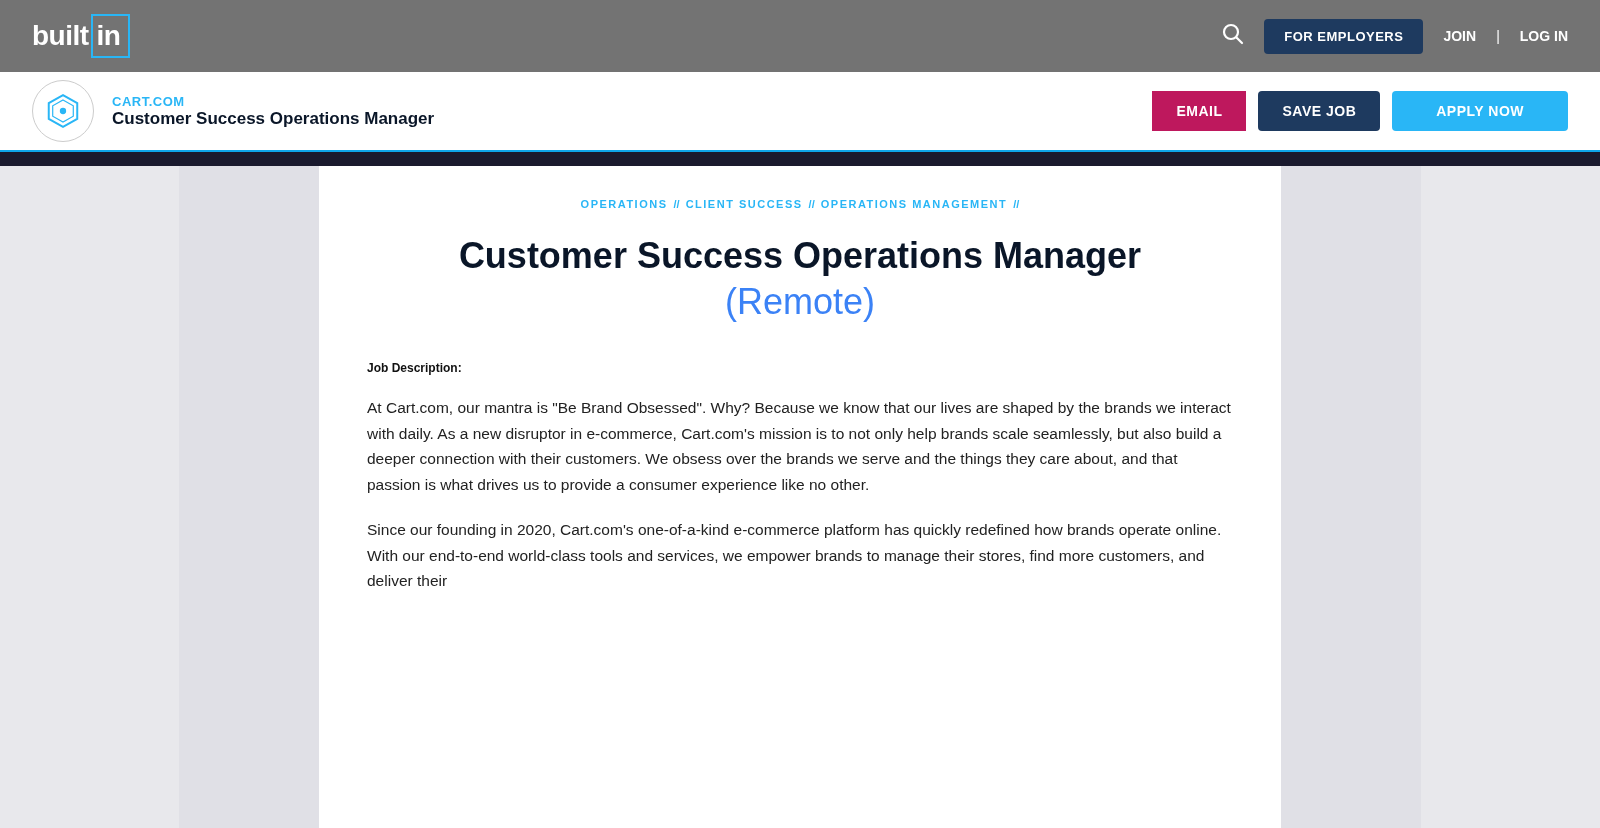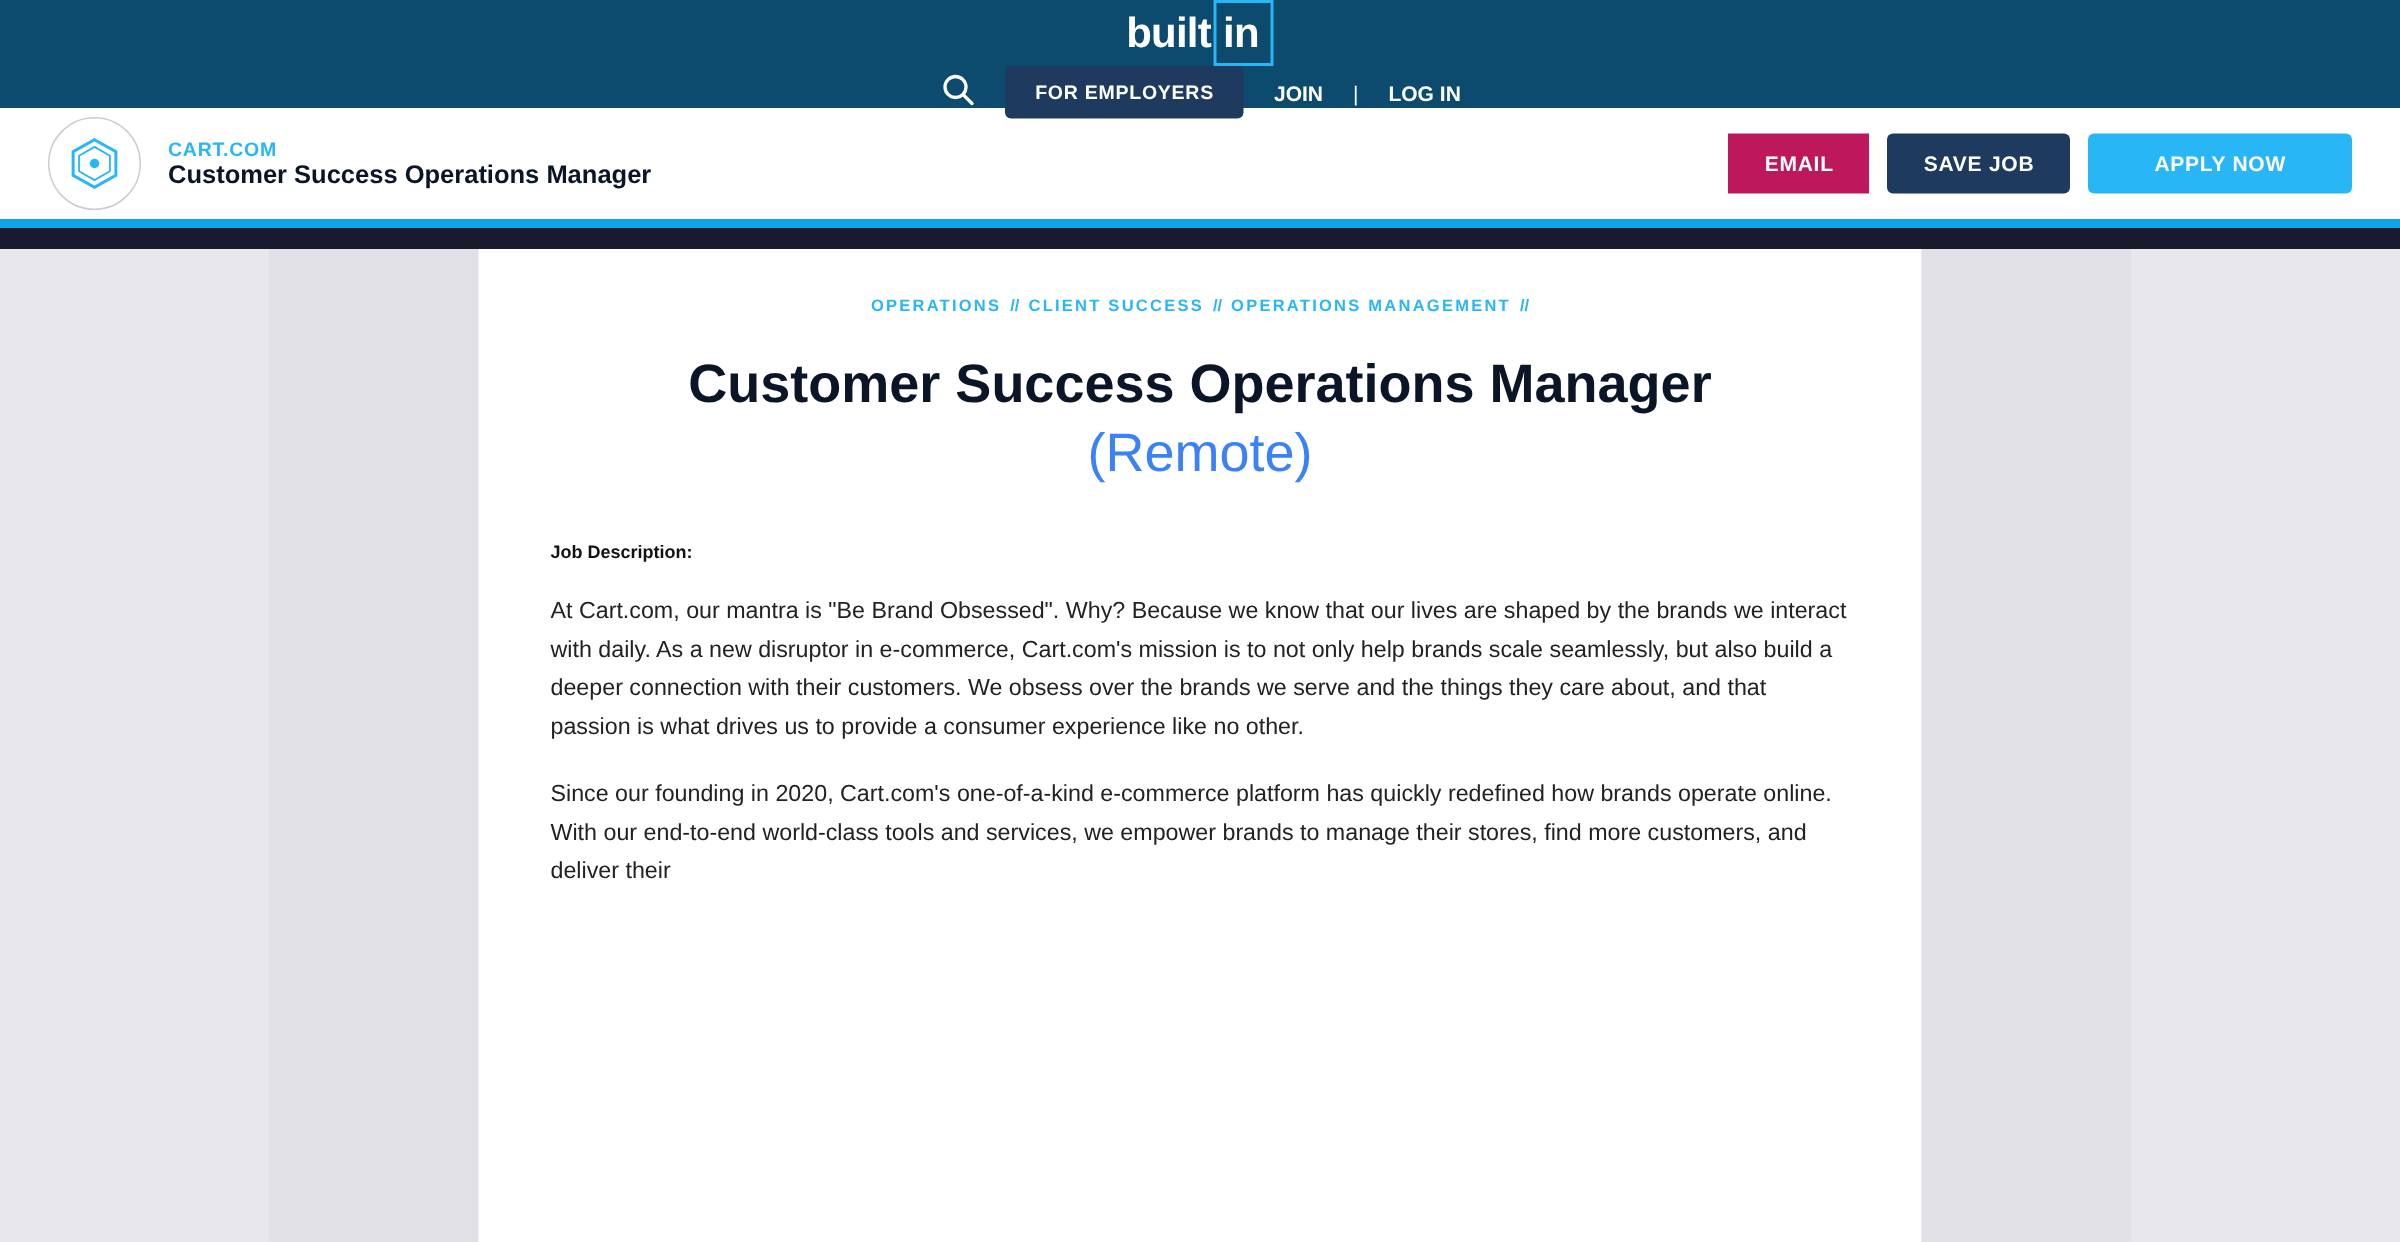--- a/index.html
+++ b/index.html
@@ -1,26 +1,25 @@
 <!DOCTYPE html>
 <html><head>
   <meta charset="utf-8">
   <style>
     * { margin: 0; padding: 0; box-sizing: border-box; }
     body { font-family: -apple-system, BlinkMacSystemFont, 'Segoe UI', Arial, sans-serif; background: #e8e8ec; }
 
     
     .navbar {
-      background: #0c4a6e;
+      background: #737373;
       height: 72px;
       display: flex;
       align-items: center;
       justify-content: space-between;
       padding: 0 32px;
-      flex-direction: column;
     }
     .nav-logo {
       display: flex;
       align-items: center;
     }
     .logo-text {
       color: #fff;
       font-size: 28px;
       font-weight: 700;
       letter-spacing: -0.5px;
@@ -73,21 +72,21 @@
     }
 
     
     .company-bar {
       background: #fff;
       height: 80px;
       display: flex;
       align-items: center;
       justify-content: space-between;
       padding: 0 32px;
-      border-bottom: 6px solid #0ea5e9;
+      border-bottom: 2px solid #0ea5e9;
     }
     .company-left {
       display: flex;
       align-items: center;
       gap: 18px;
     }
     .company-logo-circle {
       width: 62px;
       height: 62px;
       border-radius: 50%;

